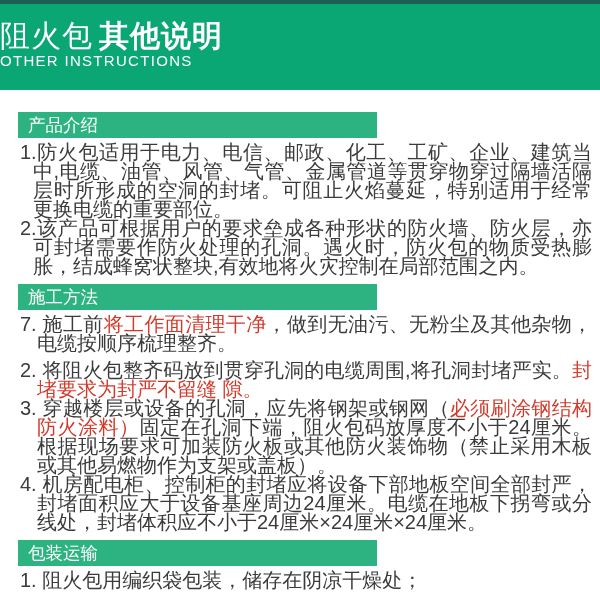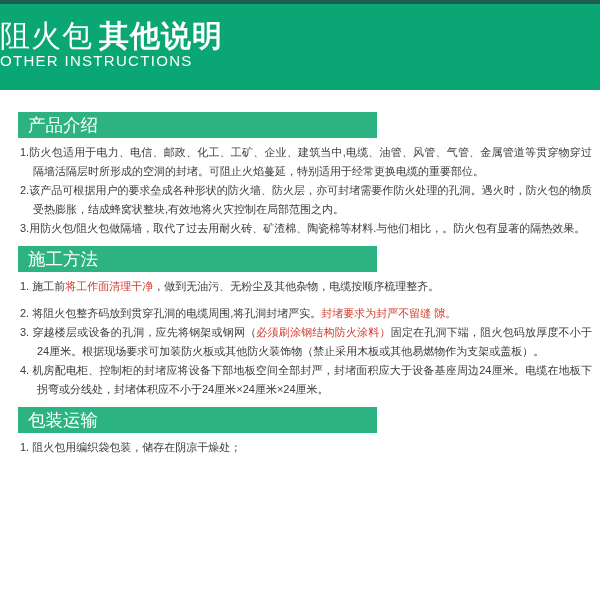--- a/index.html
+++ b/index.html
@@ -53,21 +53,21 @@
     line-height: 27px;
     background: var(--bar-green, #2db382);
     color: #ffffff;
     font-size: 17.5px;
     font-weight: 400;
     box-sizing: content-box;
   }
   .bar-first { margin-top: 22px; }
   .items {
     padding: 5px 8px 8px 20px;
-    font-size: 11px;
+    font-size: 20px;
     line-height: 19px;
     color: var(--text-dark, #3b3b3b);
     text-align: justify;
   }
   .items p.item { margin: 0; }
   .red { color: var(--red, #d23a2c); }
 </style>
 </head>
 <body>
 
@@ -81,28 +81,27 @@
     <div class="hero-sub">OTHER INSTRUCTIONS</div>
   </header>
 
   <main>
 
     <section>
       <h2 class="bar bar-first"><span>产品介绍</span></h2>
       <div class="items">
           <p class="item" style="padding-left: 13px; text-indent: -13px;"><span>1.防火包适用于电力、电信、邮政、化工、工矿、企业、建筑当中,电缆、油管、风管、气管、金属管道等贯穿物穿过隔墙活隔层时所形成的空洞的封堵。可阻止火焰蔓延，特别适用于经常更换电缆的重要部位。</span></p>
           <p class="item" style="padding-left: 13px; text-indent: -13px;"><span>2.该产品可根据用户的要求垒成各种形状的防火墙、防火层，亦可封堵需要作防火处理的孔洞。遇火时，防火包的物质受热膨胀，结成蜂窝状整块,有效地将火灾控制在局部范围之内。</span></p>
-          <p class="item" style="padding-left: 13px; text-indent: -13px;"><span>3.用防火包/阻火包做隔墙，取代了过去用耐火砖、矿渣棉、陶瓷棉等材料.与他们相比，。防火包有显著的隔热效果。</span></p>
         </div>
     </section>
 
     <section>
       <h2 class="bar"><span>施工方法</span></h2>
       <div class="items">
-          <p class="item" style="padding-left: 17px; text-indent: -17px;"><span>1. 施工前</span><span class="red">将工作面清理干净</span><span>，做到无油污、无粉尘及其他杂物，电缆按顺序梳理整齐。</span></p>
+          <p class="item" style="padding-left: 17px; text-indent: -17px;"><span>7. 施工前</span><span class="red">将工作面清理干净</span><span>，做到无油污、无粉尘及其他杂物，电缆按顺序梳理整齐。</span></p>
           <p class="item" style="padding-left: 17px; text-indent: -17px; margin-top: 8px;"><span>2. 将阻火包整齐码放到贯穿孔洞的电缆周围,将孔洞封堵严实。</span><span class="red">封堵要求为封严不留缝 隙。</span></p>
           <p class="item" style="padding-left: 17px; text-indent: -17px;"><span>3. 穿越楼层或设备的孔洞，应先将钢架或钢网（</span><span class="red">必须刷涂钢结构防火涂料）</span><span>固定在孔洞下端，阻火包码放厚度不小于24厘米。根据现场要求可加装防火板或其他防火装饰物（禁止采用木板或其他易燃物作为支架或盖板）。</span></p>
           <p class="item" style="padding-left: 17px; text-indent: -17px;"><span>4. 机房配电柜、控制柜的封堵应将设备下部地板空间全部封严，封堵面积应大于设备基座周边24厘米。电缆在地板下拐弯或分线处，封堵体积应不小于24厘米×24厘米×24厘米。</span></p>
         </div>
     </section>
 
     <section>
       <h2 class="bar"><span>包装运输</span></h2>
       <div class="items">
           <p class="item" style="padding-left: 17px; text-indent: -17px;"><span>1. 阻火包用编织袋包装，储存在阴凉干燥处；</span></p>

